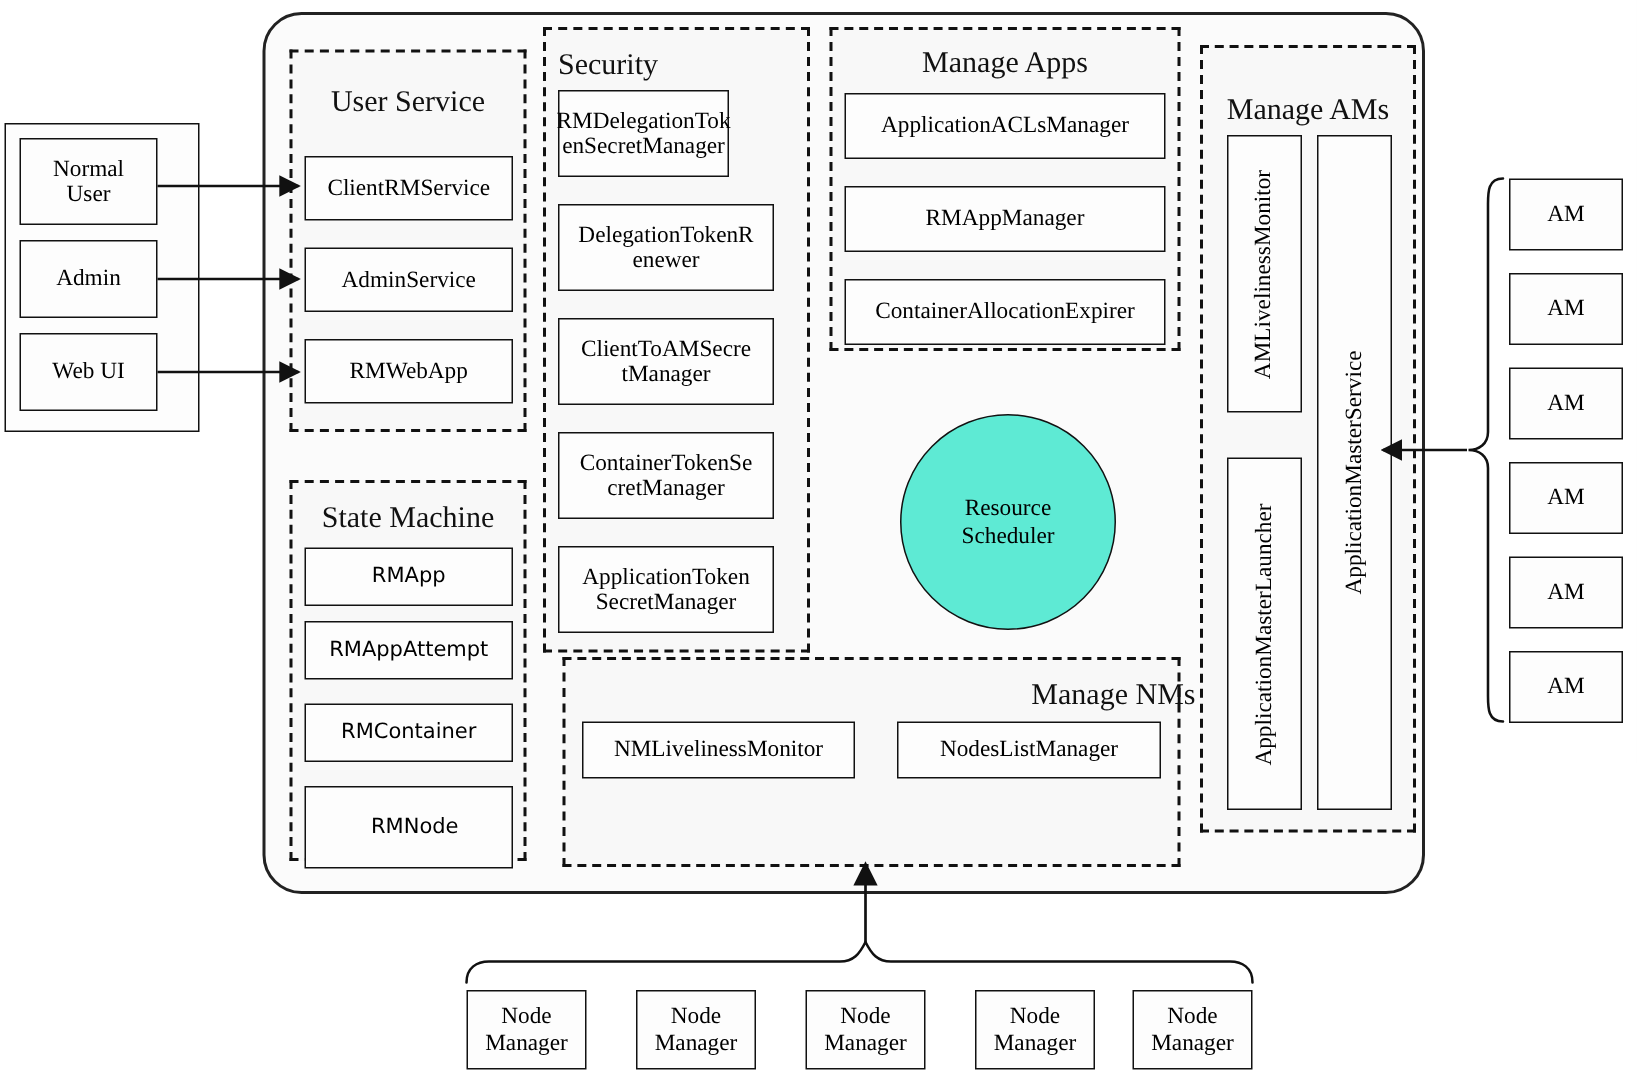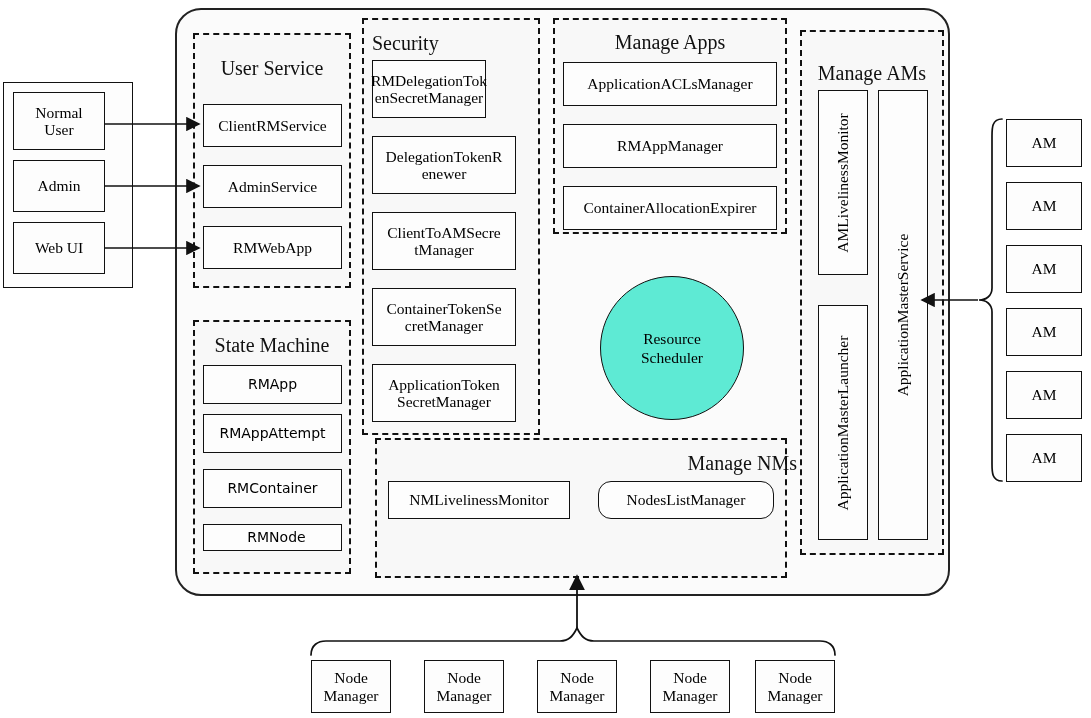--- a/index.html
+++ b/index.html
@@ -133,21 +133,21 @@
 
   <div class="abs box sans" style="left:203px; top:365px; width:139px; height:39px;">
     <span>RMApp</span>
   </div>
   <div class="abs box sans" style="left:203px; top:414px; width:139px; height:39px;">
     <span>RMAppAttempt</span>
   </div>
   <div class="abs box sans" style="left:203px; top:469px; width:139px; height:39px;">
     <span>RMContainer</span>
   </div>
-  <div class="abs box sans" style="left:203px; top:524px; width:139px; height:27px;padding-left:10px;">
+  <div class="abs box sans" style="left:203px; top:524px; width:139px; height:55px;padding-left:10px;">
     <span>RMNode</span>
   </div>
 
   <div class="abs group" style="left:362px; top:18px; width:178px; height:417px;"></div>
   <div class="group-title" style="left:372px; top:32px; width:178px; text-align:left;">Security</div>
 
   <div class="abs box" style="left:372px; top:60px; width:114px; height:58px; flex-direction:column;">
     <div>RMDelegationTok</div>
     <div>enSecretManager</div>
   </div>
@@ -185,21 +185,21 @@
     <div>Resource</div>
     <div>Scheduler</div>
   </div>
 
   <div class="abs group" style="left:375px; top:438px; width:412px; height:140px;"></div>
   <div class="group-title" style="left:385px; top:452px; width:412px; text-align:right;">Manage NMs</div>
 
   <div class="abs box" style="left:388px; top:481px; width:182px; height:38px;">
     <span>NMLivelinessMonitor</span>
   </div>
-  <div class="abs box" style="left:598px; top:481px; width:176px; height:38px;border-radius:13px;">
+  <div class="abs box" style="left:598px; top:481px; width:176px; height:38px;">
     <span>NodesListManager</span>
   </div>
 
   <div class="abs group" style="left:800px; top:30px; width:144px; height:525px;"></div>
   <div class="group-title" style="left:800px; top:62px; width:144px;">Manage AMs</div>
 
   <div class="abs vbox" style="left:818px; top:90px; width:50px; height:185px;">
     <span>AMLivelinessMonitor</span>
   </div>
   <div class="abs vbox" style="left:818px; top:305px; width:50px; height:235px;">

